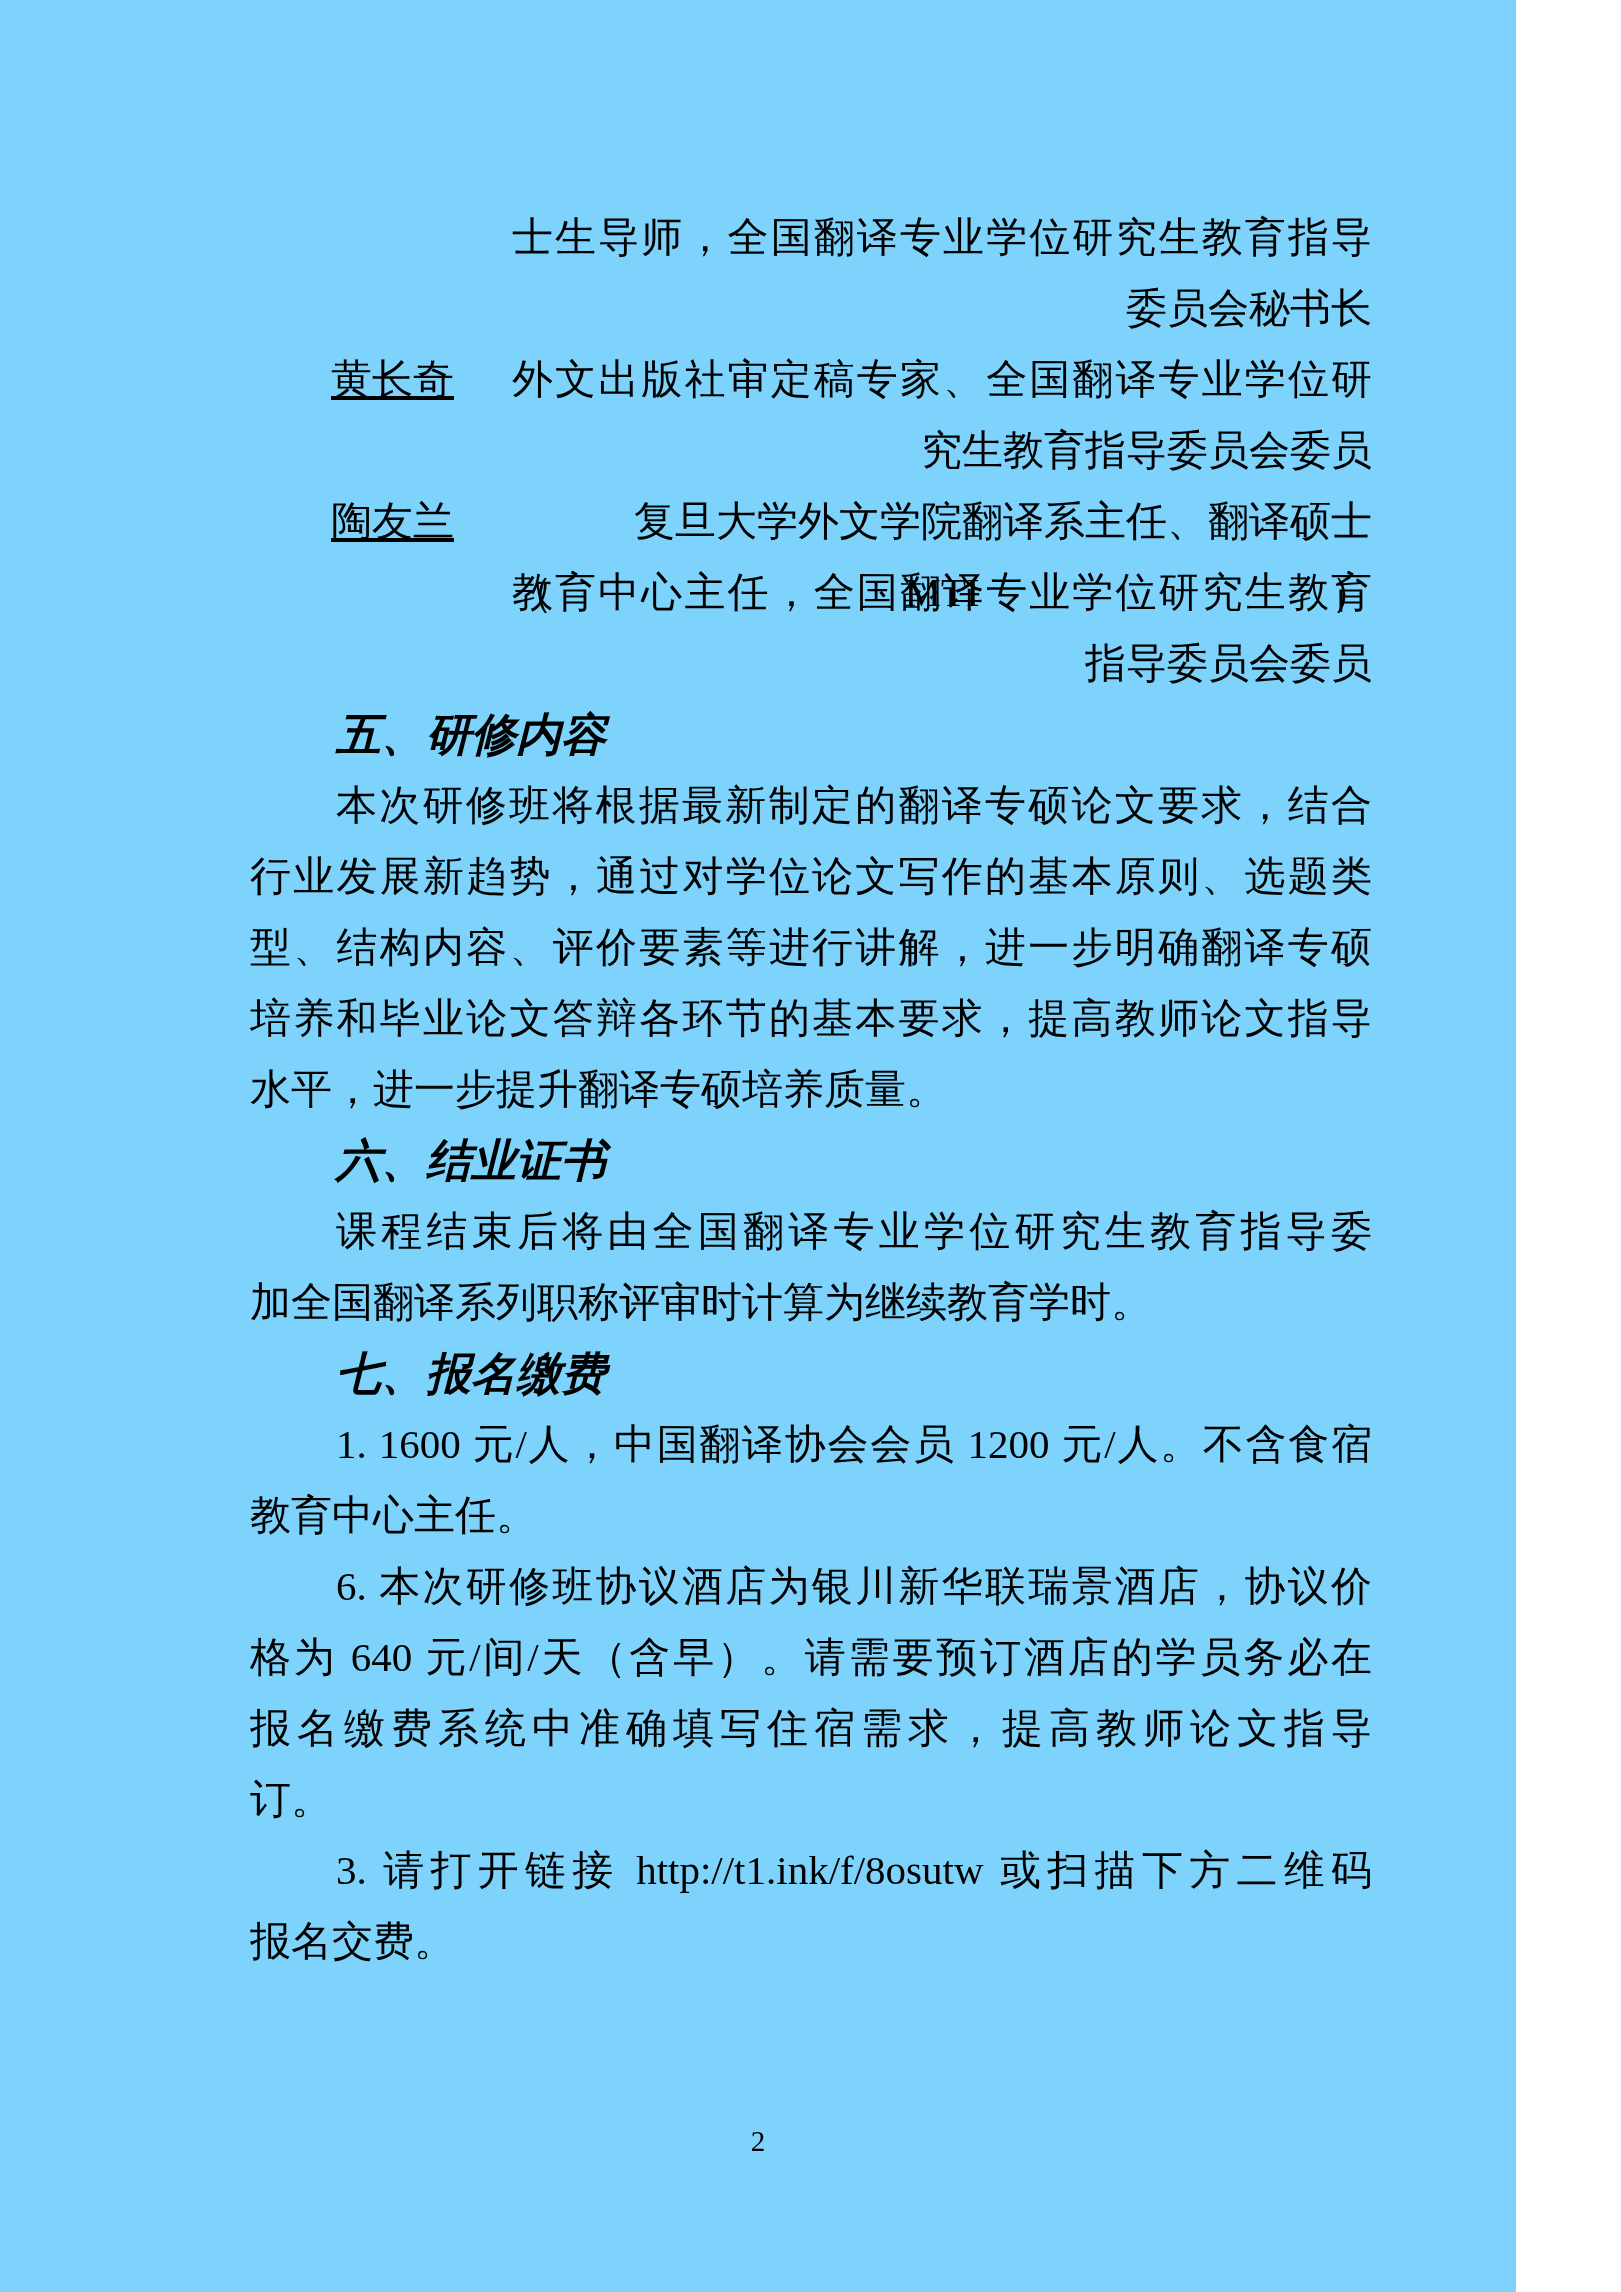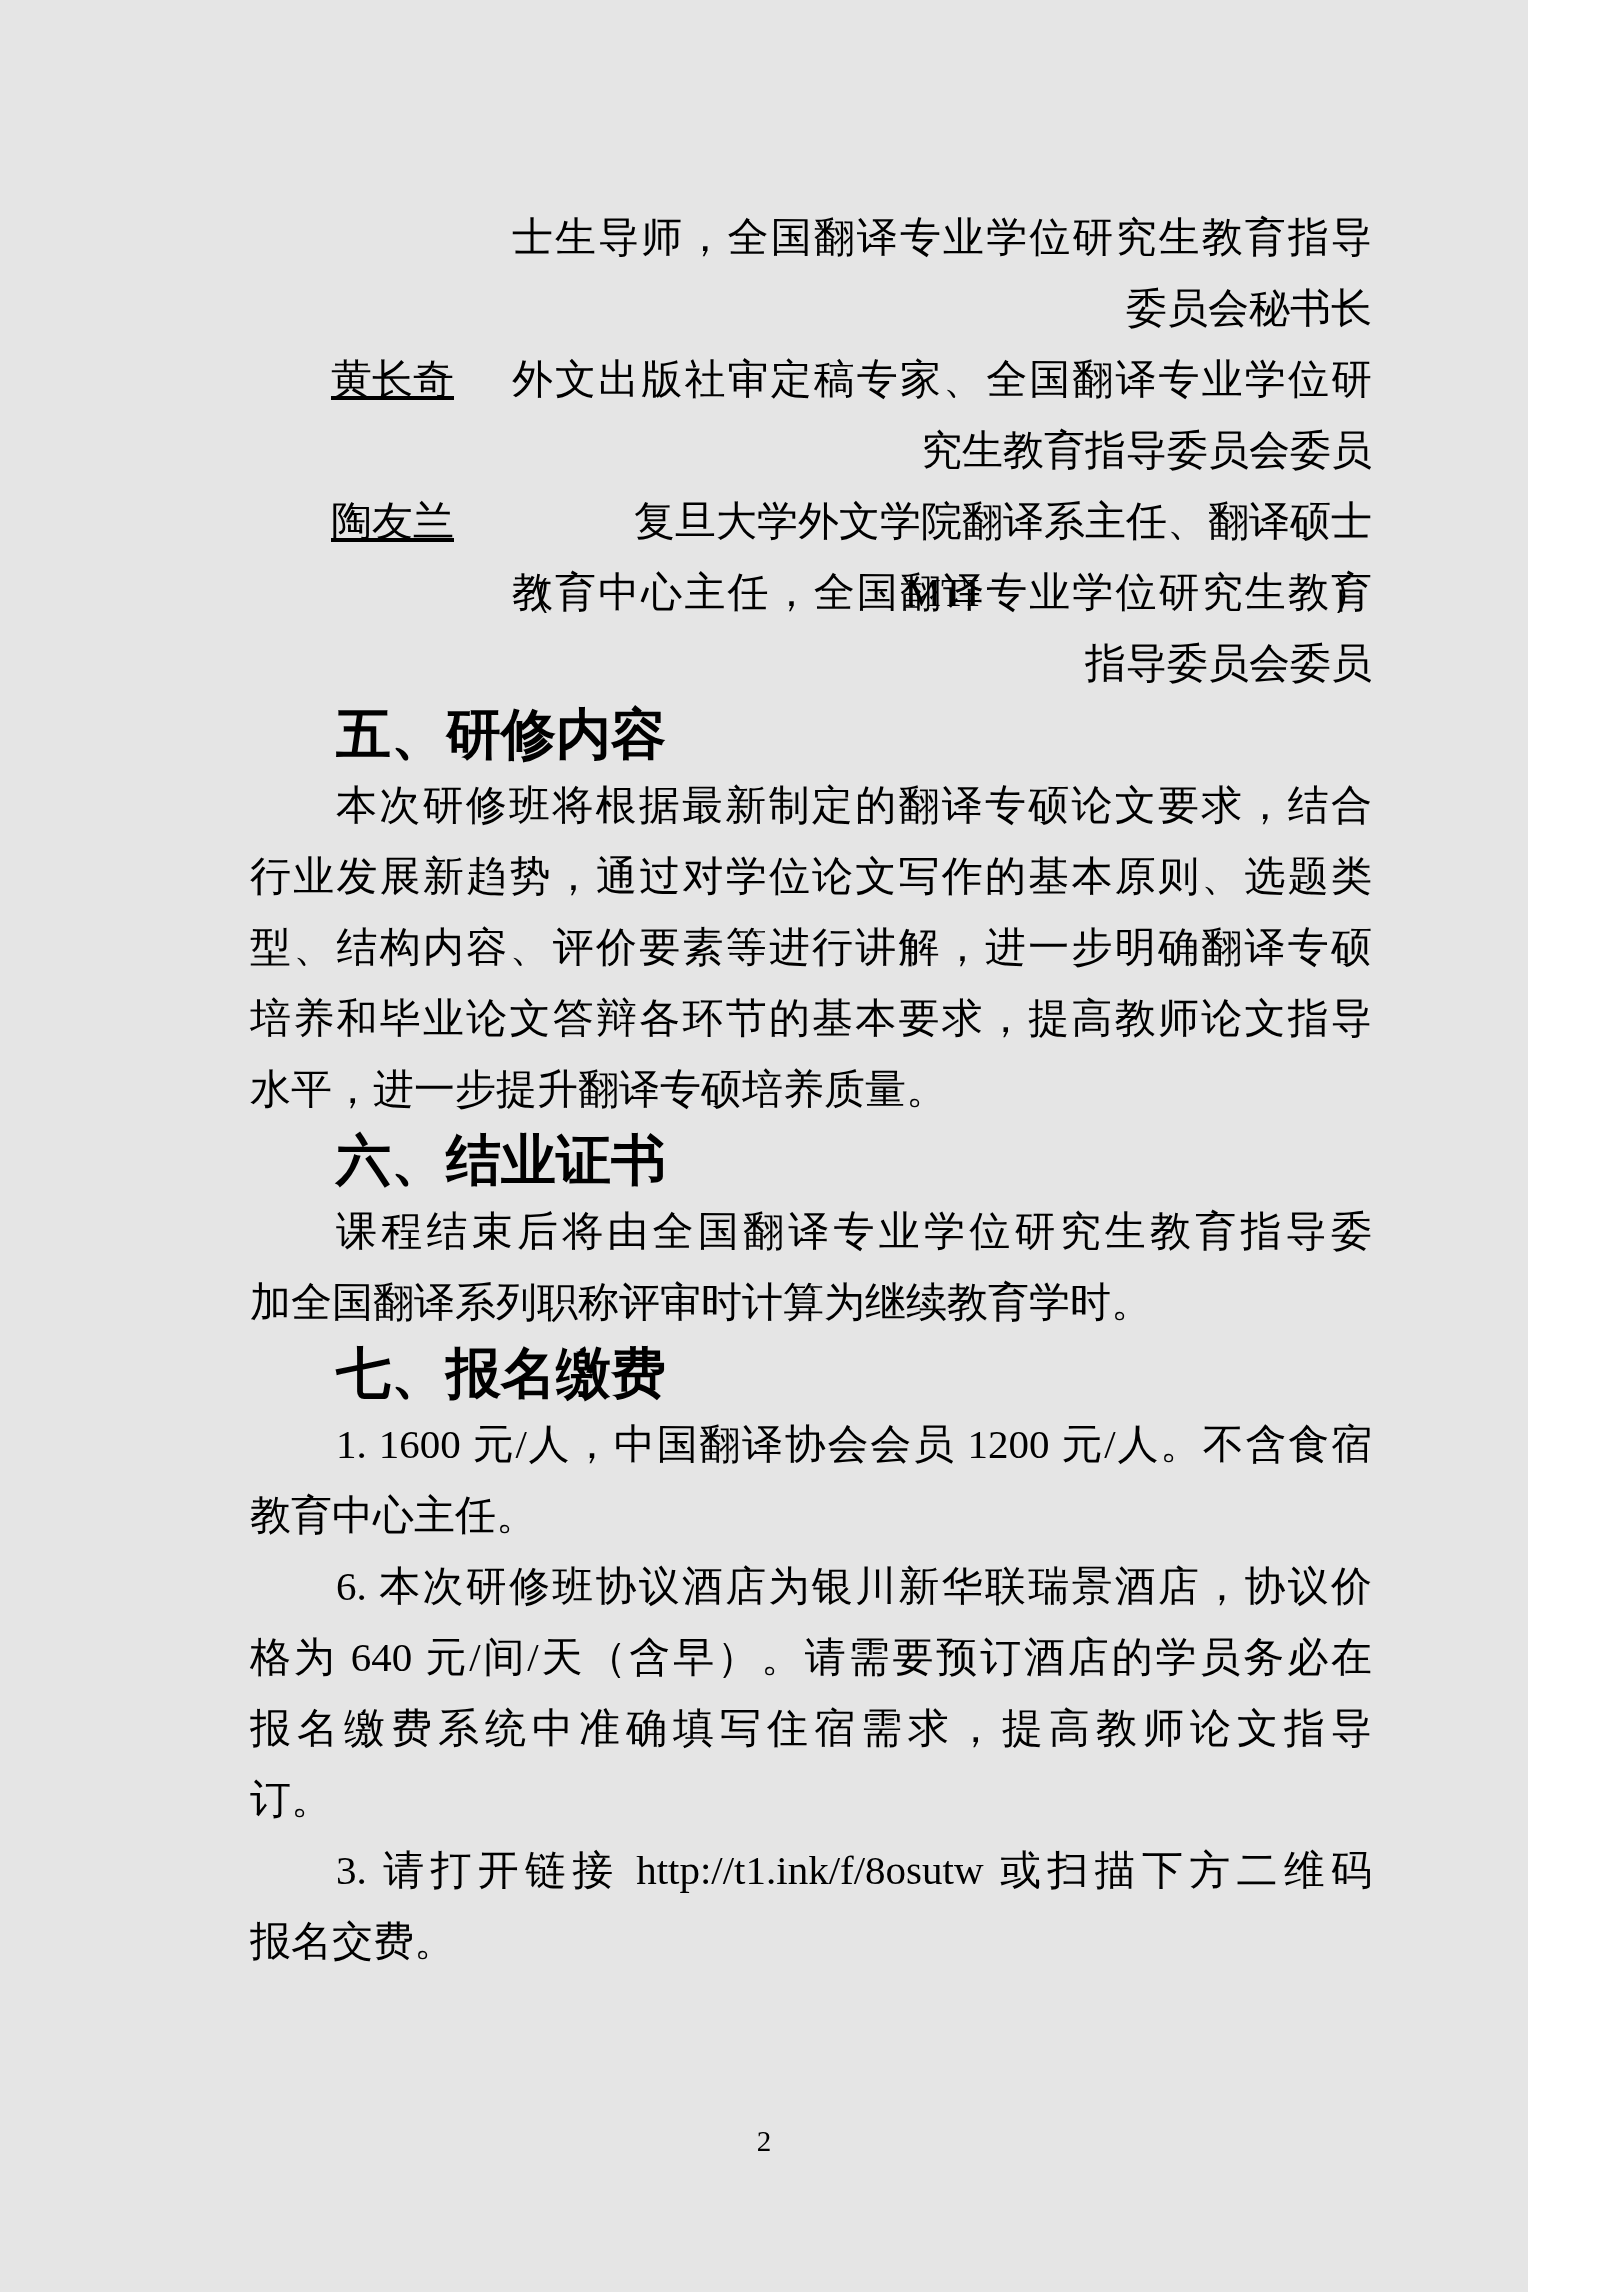--- a/index.html
+++ b/index.html
@@ -4,25 +4,24 @@
 <style>
   html, body {
     margin: 0;
     padding: 0;
     background: #ffffff;
   }
   .page {
     position: relative;
     width: 1516px;
     height: 2293px;
-    background: #e5e5e5;
+    background: #7dd3fc;
     color: #000000;
     font-family: "Liberation Serif", "DejaVu Serif", serif;
     overflow: hidden;
-    padding-left: 12px;
   }
   .content {
     position: absolute;
     left: 250px;
     top: 202px;
     width: 1122px;
   }
   .line {
     height: 71px;
     line-height: 71px;
@@ -53,22 +52,23 @@
     left: 81px;
     top: 0;
     height: 71px;
     line-height: 71px;
     font-size: 41px;
     text-decoration: underline;
   }
   .heading {
     font-family: "Liberation Sans", "DejaVu Sans", sans-serif;
     font-weight: bold;
-    font-size: 55px;
+    font-size: 45px;
     margin: 0;
+    font-style: italic;
   }
   .footer {
     position: absolute;
     left: 0;
     top: 2106px;
     width: 100%;
     height: 71px;
     line-height: 71px;
     text-align: center;
     font-size: 29px;

